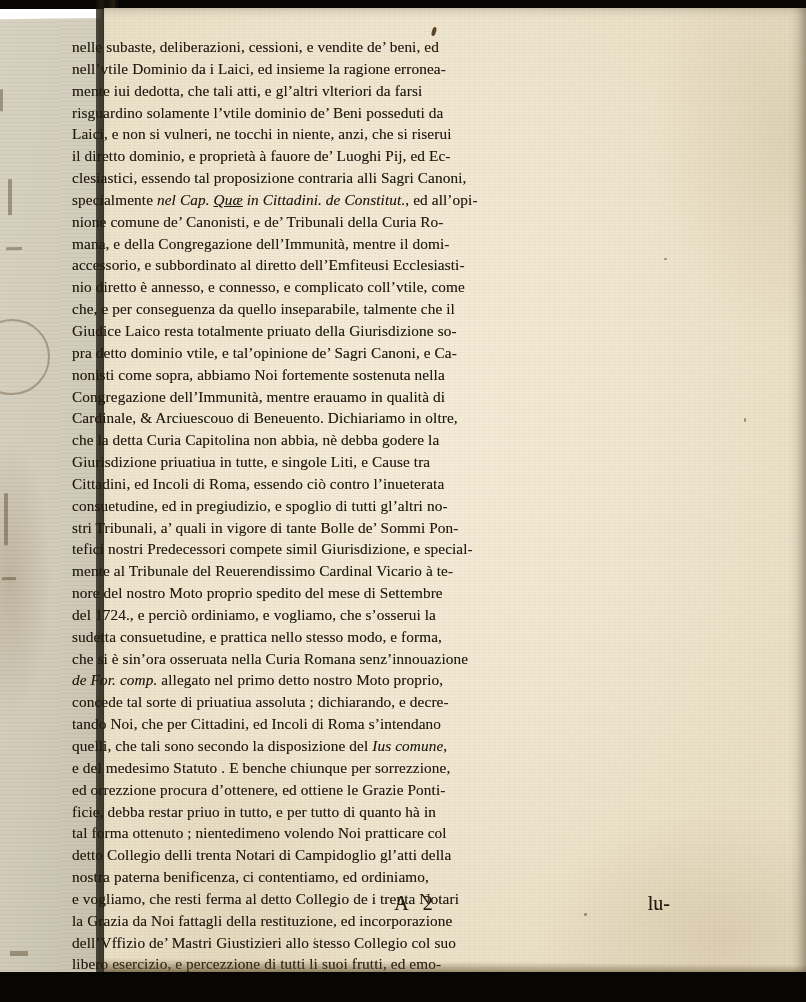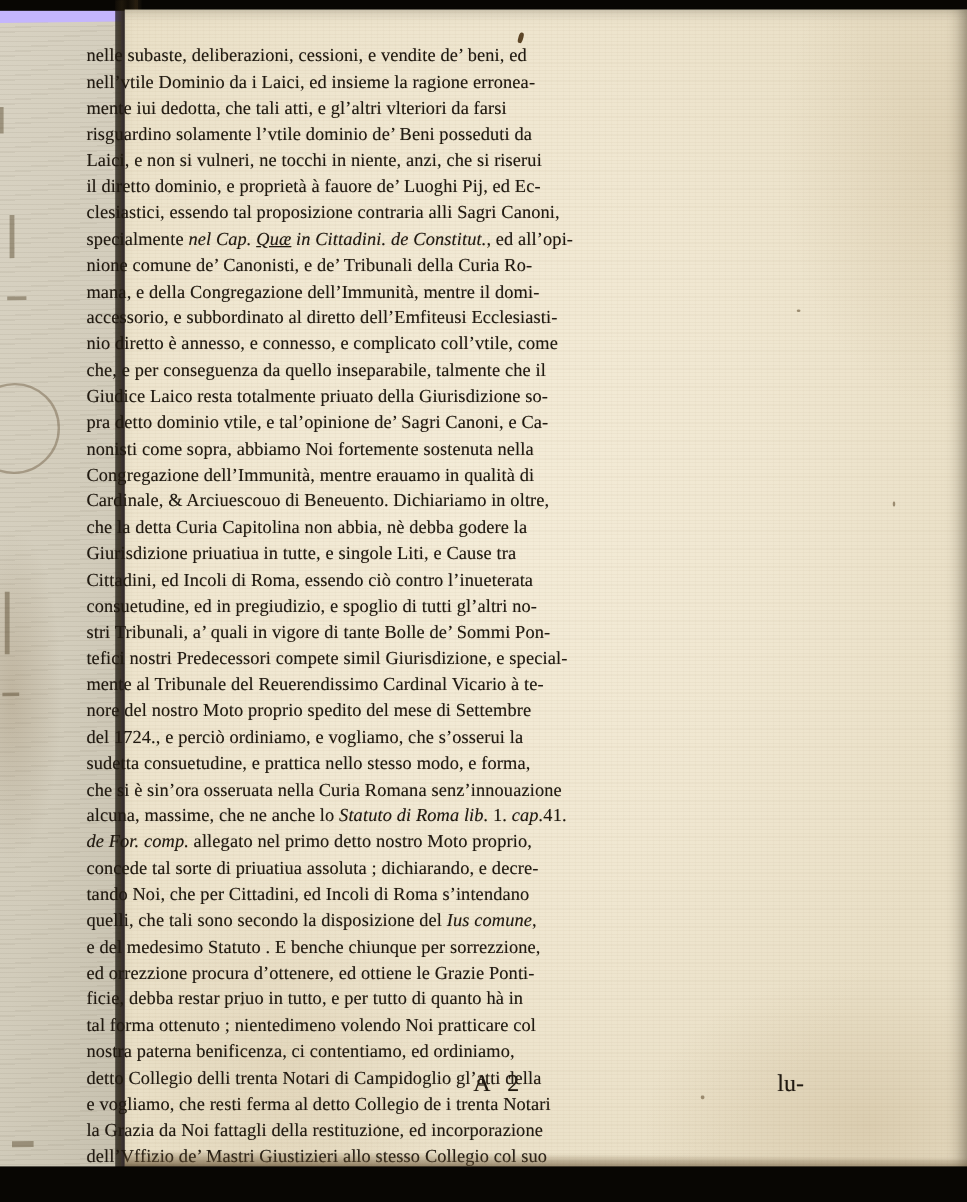--- a/index.html
+++ b/index.html
@@ -6,21 +6,21 @@
   html, body {
     margin: 0;
     padding: 0;
     background: #000000;
   }
   #scan {
     position: relative;
     width: 806px;
     height: 1002px;
     overflow: hidden;
-    background: #c4b5fd;
+    background: #ffffff;
     font-family: "Liberation Serif", "DejaVu Serif", serif;
   }
 
   
   #facing-page {
     position: absolute;
     left: 0px;
     top: 18px;
     width: 101px;
     height: 984px;
@@ -273,35 +273,34 @@
     <span class="line">Cittadini, ed Incoli di Roma, essendo ciò contro l’inueterata</span>
     <span class="line">consuetudine, ed in pregiudizio, e spoglio di tutti gl’altri no-</span>
     <span class="line">stri Tribunali, a’ quali in vigore di tante Bolle de’ Sommi Pon-</span>
     <span class="line">tefici nostri Predecessori compete simil Giurisdizione, e special-</span>
     <span class="line">mente al Tribunale del Reuerendissimo Cardinal Vicario à te-</span>
     <span class="line">nore del nostro Moto proprio spedito del mese di Settembre</span>
     <span class="line">del 1724., e perciò ordiniamo, e vogliamo, che s’osserui la</span>
     <span class="line">sudetta consuetudine, e prattica nello stesso modo, e forma,</span>
     <span class="line">che si è sin’ora osseruata nella Curia Romana senz’innouazione</span>
 
-    <span class="line"><span>alcuna, massime, che ne anche lo </span><i class="cit">Statuto di Roma lib.</i><span> 1. </span><i class="cit">cap.</i><span>41.</span></span>
 
     <span class="line"><i class="cit">de For. comp.</i><span> allegato nel primo detto nostro Moto proprio,</span></span>
 
     <span class="line">concede tal sorte di priuatiua assoluta ; dichiarando, e decre-</span>
     <span class="line">tando Noi, che per Cittadini, ed Incoli di Roma s’intendano</span>
 
     <span class="line"><span>quelli, che tali sono secondo la disposizione del </span><i class="cit">Ius comune</i><span>,</span></span>
 
     <span class="line">e del medesimo Statuto . E benche chiunque per sorrezzione,</span>
     <span class="line">ed orrezzione procura d’ottenere, ed ottiene le Grazie Ponti-</span>
     <span class="line">ficie, debba restar priuo in tutto, e per tutto di quanto hà in</span>
     <span class="line">tal forma ottenuto ; nientedimeno volendo Noi pratticare col</span>
+    <span class="line">detto Collegio delli trenta Notari di Campidoglio gl’atti della</span>
     <span class="line">nostra paterna benificenza, ci contentiamo, ed ordiniamo,</span>
-    <span class="line">detto Collegio delli trenta Notari di Campidoglio gl’atti della</span>
     <span class="line">e vogliamo, che resti ferma al detto Collegio de i trenta Notari</span>
     <span class="line">la Grazia da Noi fattagli della restituzione, ed incorporazione</span>
     <span class="line">dell’Vffizio de’ Mastri Giustizieri allo stesso Collegio col suo</span>
     <span class="line">libero esercizio, e percezzione di tutti li suoi frutti, ed emo-</span>
   </div>
 
   <div id="footline">
     <span id="signature-mark">A  2</span>
     <span id="catchword">lu-</span>
   </div>

